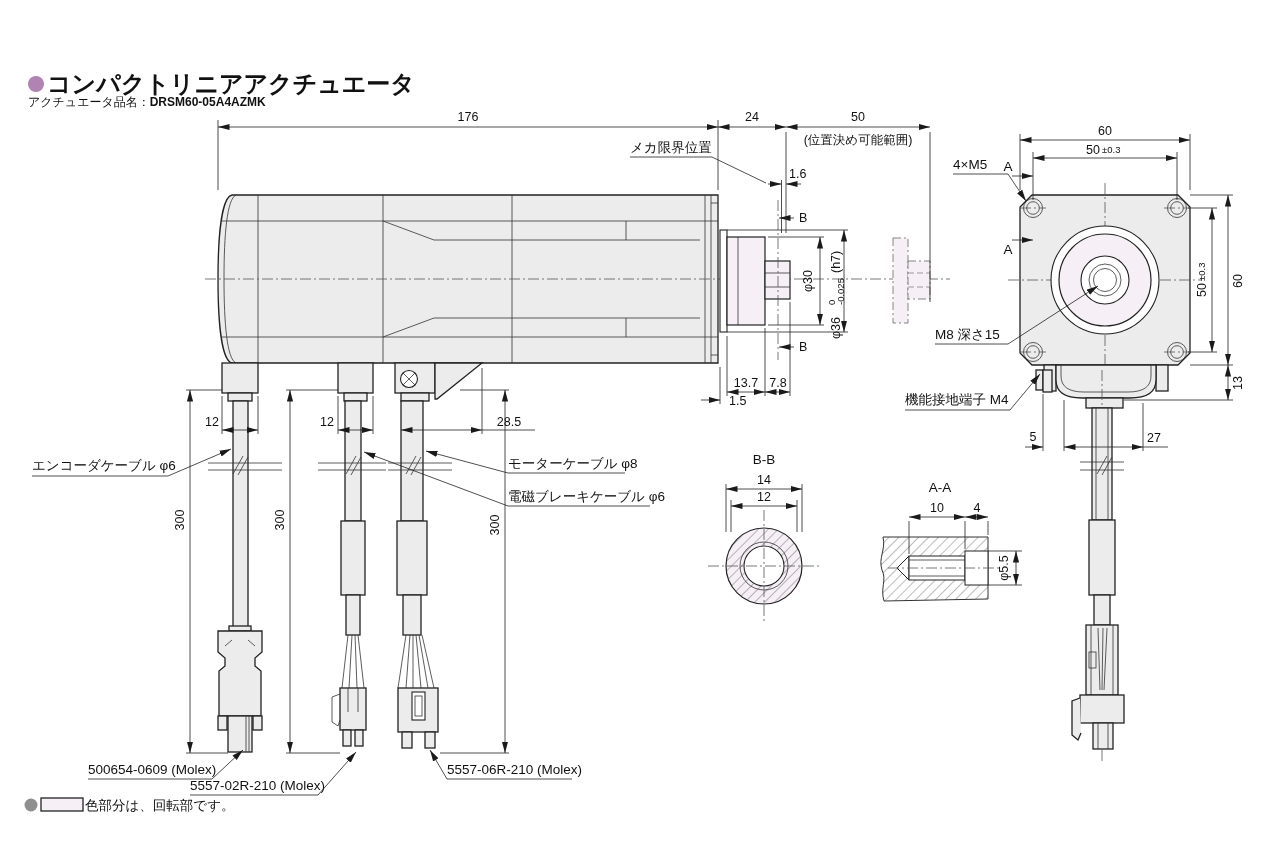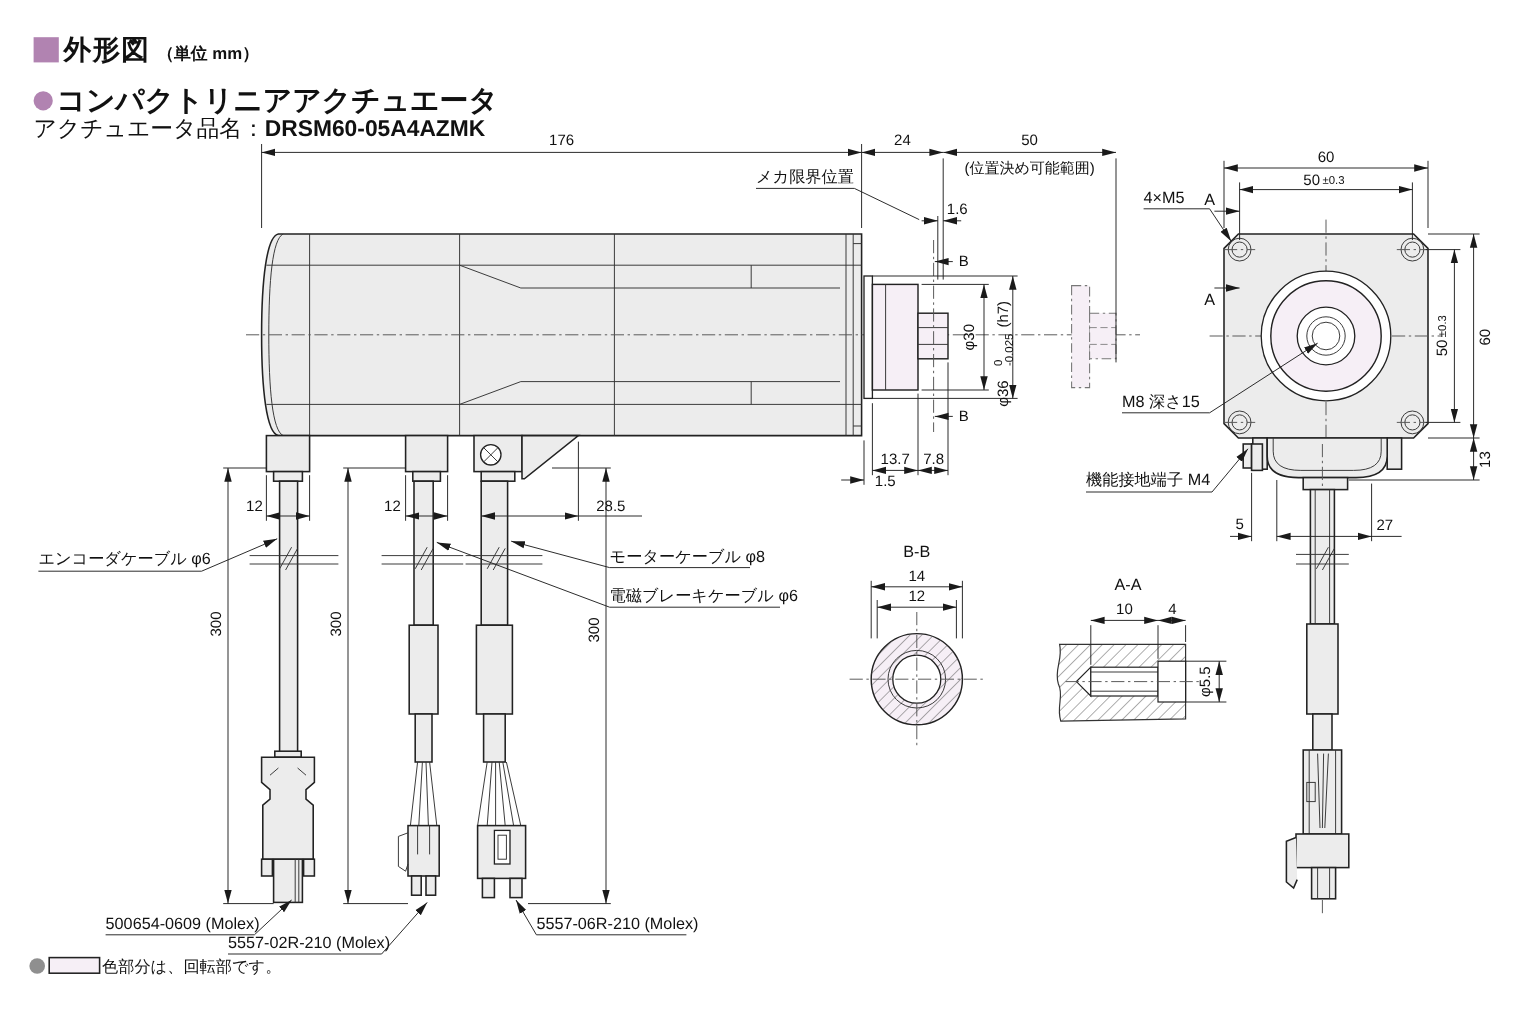--- a/index.html
+++ b/index.html
@@ -5,44 +5,39 @@
   html,body{margin:0;padding:0;background:#fff;}
   .page{position:relative;width:1282px;height:842px;background:#fff;overflow:hidden;
         font-family:"Liberation Sans","DejaVu Sans",sans-serif;color:#111;}
   .hdr-row1{position:absolute;left:28px;top:26px;display:flex;align-items:center;}
   .sq{width:21px;height:21px;display:inline-block;margin-right:4px;}
   .t1{font-size:23px;font-weight:bold;letter-spacing:1px;}
   .t1u{font-size:14px;font-weight:bold;margin-left:6px;padding-top:6px;}
   .hdr-row2{position:absolute;left:28px;top:68px;display:flex;align-items:center;}
   .cir{width:16px;height:16px;border-radius:50%;display:inline-block;margin-right:3px;}
   .t2{font-size:24px;font-weight:bold;}
-  .hdr-row3{position:absolute;left:28px;top:94px;font-size:19px;}
+  .hdr-row3{position:absolute;left:28px;top:94px;font-size:12px;}
   .t3b{font-weight:bold;}
   svg{position:absolute;left:0;top:0;}
   svg text{font-family:"Liberation Sans","DejaVu Sans",sans-serif;fill:#111;}
   .dim{font-size:12.5px;}
   .sml{font-size:9.5px;}
   .lbl{font-size:13.5px;}
   .thin{fill:none;stroke:#333;stroke-width:0.8;}
   .dl{fill:none;stroke:#222;stroke-width:0.8;}
   .cl{fill:none;stroke:#555;stroke-width:0.8;stroke-dasharray:11 3 2 3;}
   .body{fill:#ececec;stroke:#222;stroke-width:1.3;}
   .pink{fill:#f6eff6;stroke:#222;stroke-width:1.2;}
   .white{fill:#fff;stroke:#222;stroke-width:1.1;}
 </style>
 </head>
 <body>
 
 <div class="page">
 
-  <div class="hdr-row1">
-    <span class="sq" style="background:#b183b1"></span>
-    <span class="t1">外形図</span>
-    <span class="t1u">（単位 mm）</span>
-  </div>
   <div class="hdr-row2">
     <span class="cir" style="background:#b183b1"></span>
     <span class="t2">コンパクトリニアアクチュエータ</span>
   </div>
   <div class="hdr-row3">
     <span>アクチュエータ品名：</span><span class="t3b">DRSM60-05A4AZMK</span>
   </div>
 
   <svg width="1282" height="842" viewBox="0 0 1282 842">
     <defs>

